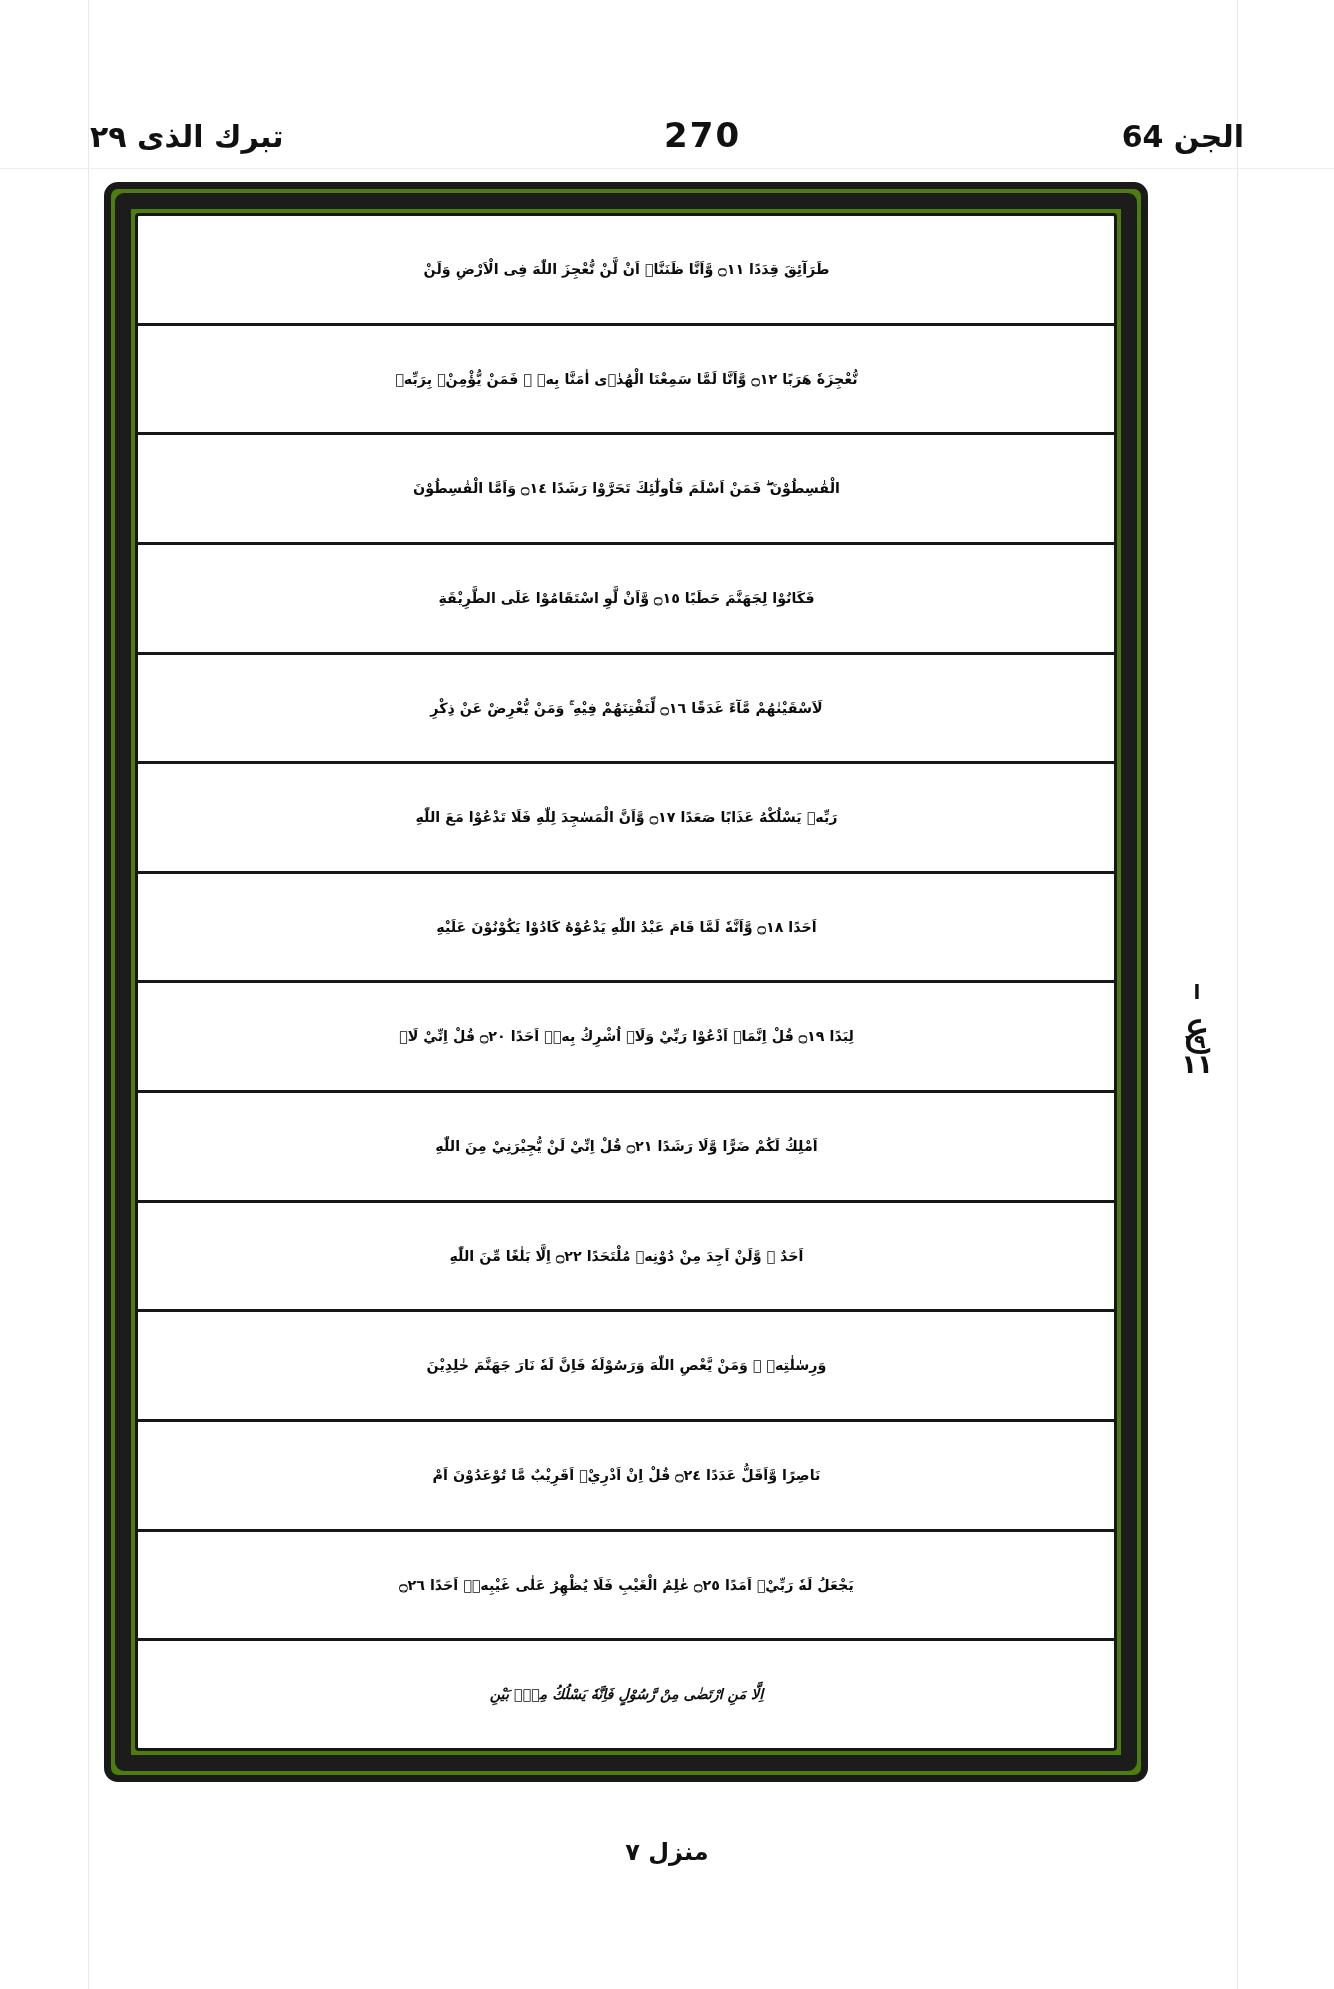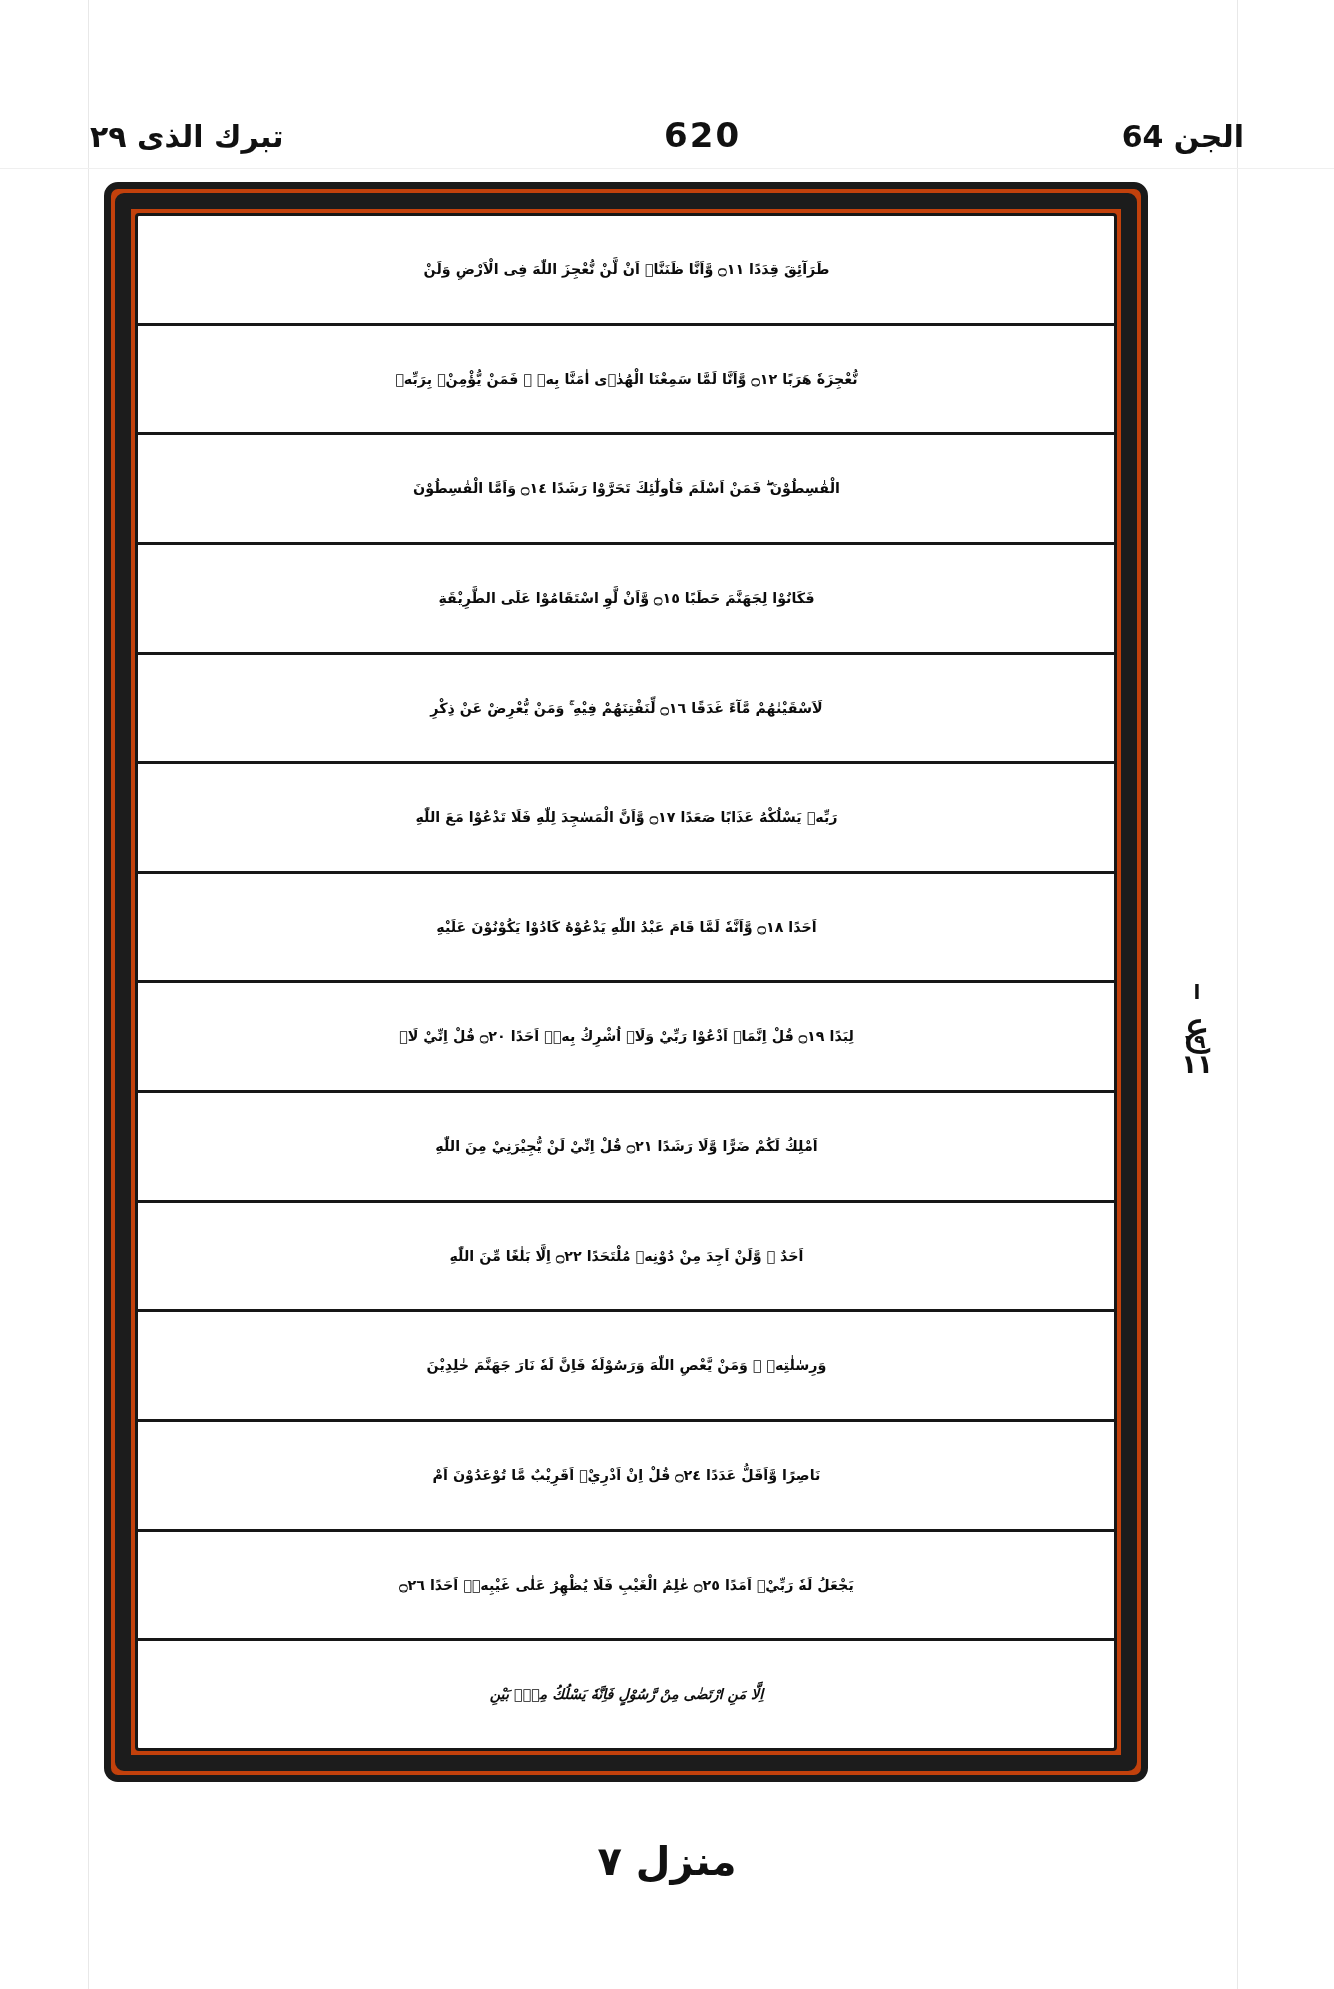--- a/index.html
+++ b/index.html
@@ -71,21 +71,21 @@
   
   .frame-outer {
     position: absolute;
     left: 104px;
     top: 182px;
     width: 1044px;
     height: 1600px;
     border: 7px solid #1a1a1a;
     border-radius: 14px;
     box-sizing: border-box;
-    background: #c2410c;
+    background: #4d7c0f;
   }
   
   .frame-band {
     position: absolute;
     left: 4px;
     top: 4px;
     right: 4px;
     bottom: 4px;
     border: 16px solid #1c1c1c;
     border-radius: 9px;
@@ -206,38 +206,38 @@
   .footer {
     position: absolute;
     left: 0;
     right: 0;
     top: 1838px;
     text-align: center;
     direction: rtl;
   }
   .footer-text {
     font-family: "DejaVu Sans", sans-serif;
-    font-size: 40px;
+    font-size: 24px;
     font-weight: 700;
     color: #111111;
     letter-spacing: -0.5px;
   }
 </style>
 </head>
 <body>
 
 <div class="page">
 
   <div class="scan-edge-left"></div>
   <div class="scan-edge-right"></div>
   <div class="scan-edge-top"></div>
 
   <div class="header">
     <div class="hdr-item hdr-surah">الجن 64</div>
-    <div class="hdr-item hdr-page">620</div>
+    <div class="hdr-item hdr-page">270</div>
     <div class="hdr-item hdr-juz">تبرك الذى ٢٩</div>
   </div>
 
   <div class="frame-outer">
     <div class="frame-band">
       <div class="band-deco band-top"></div>
       <div class="band-deco band-bottom"></div>
       <div class="band-deco band-left"></div>
       <div class="band-deco band-right"></div>
     </div>

